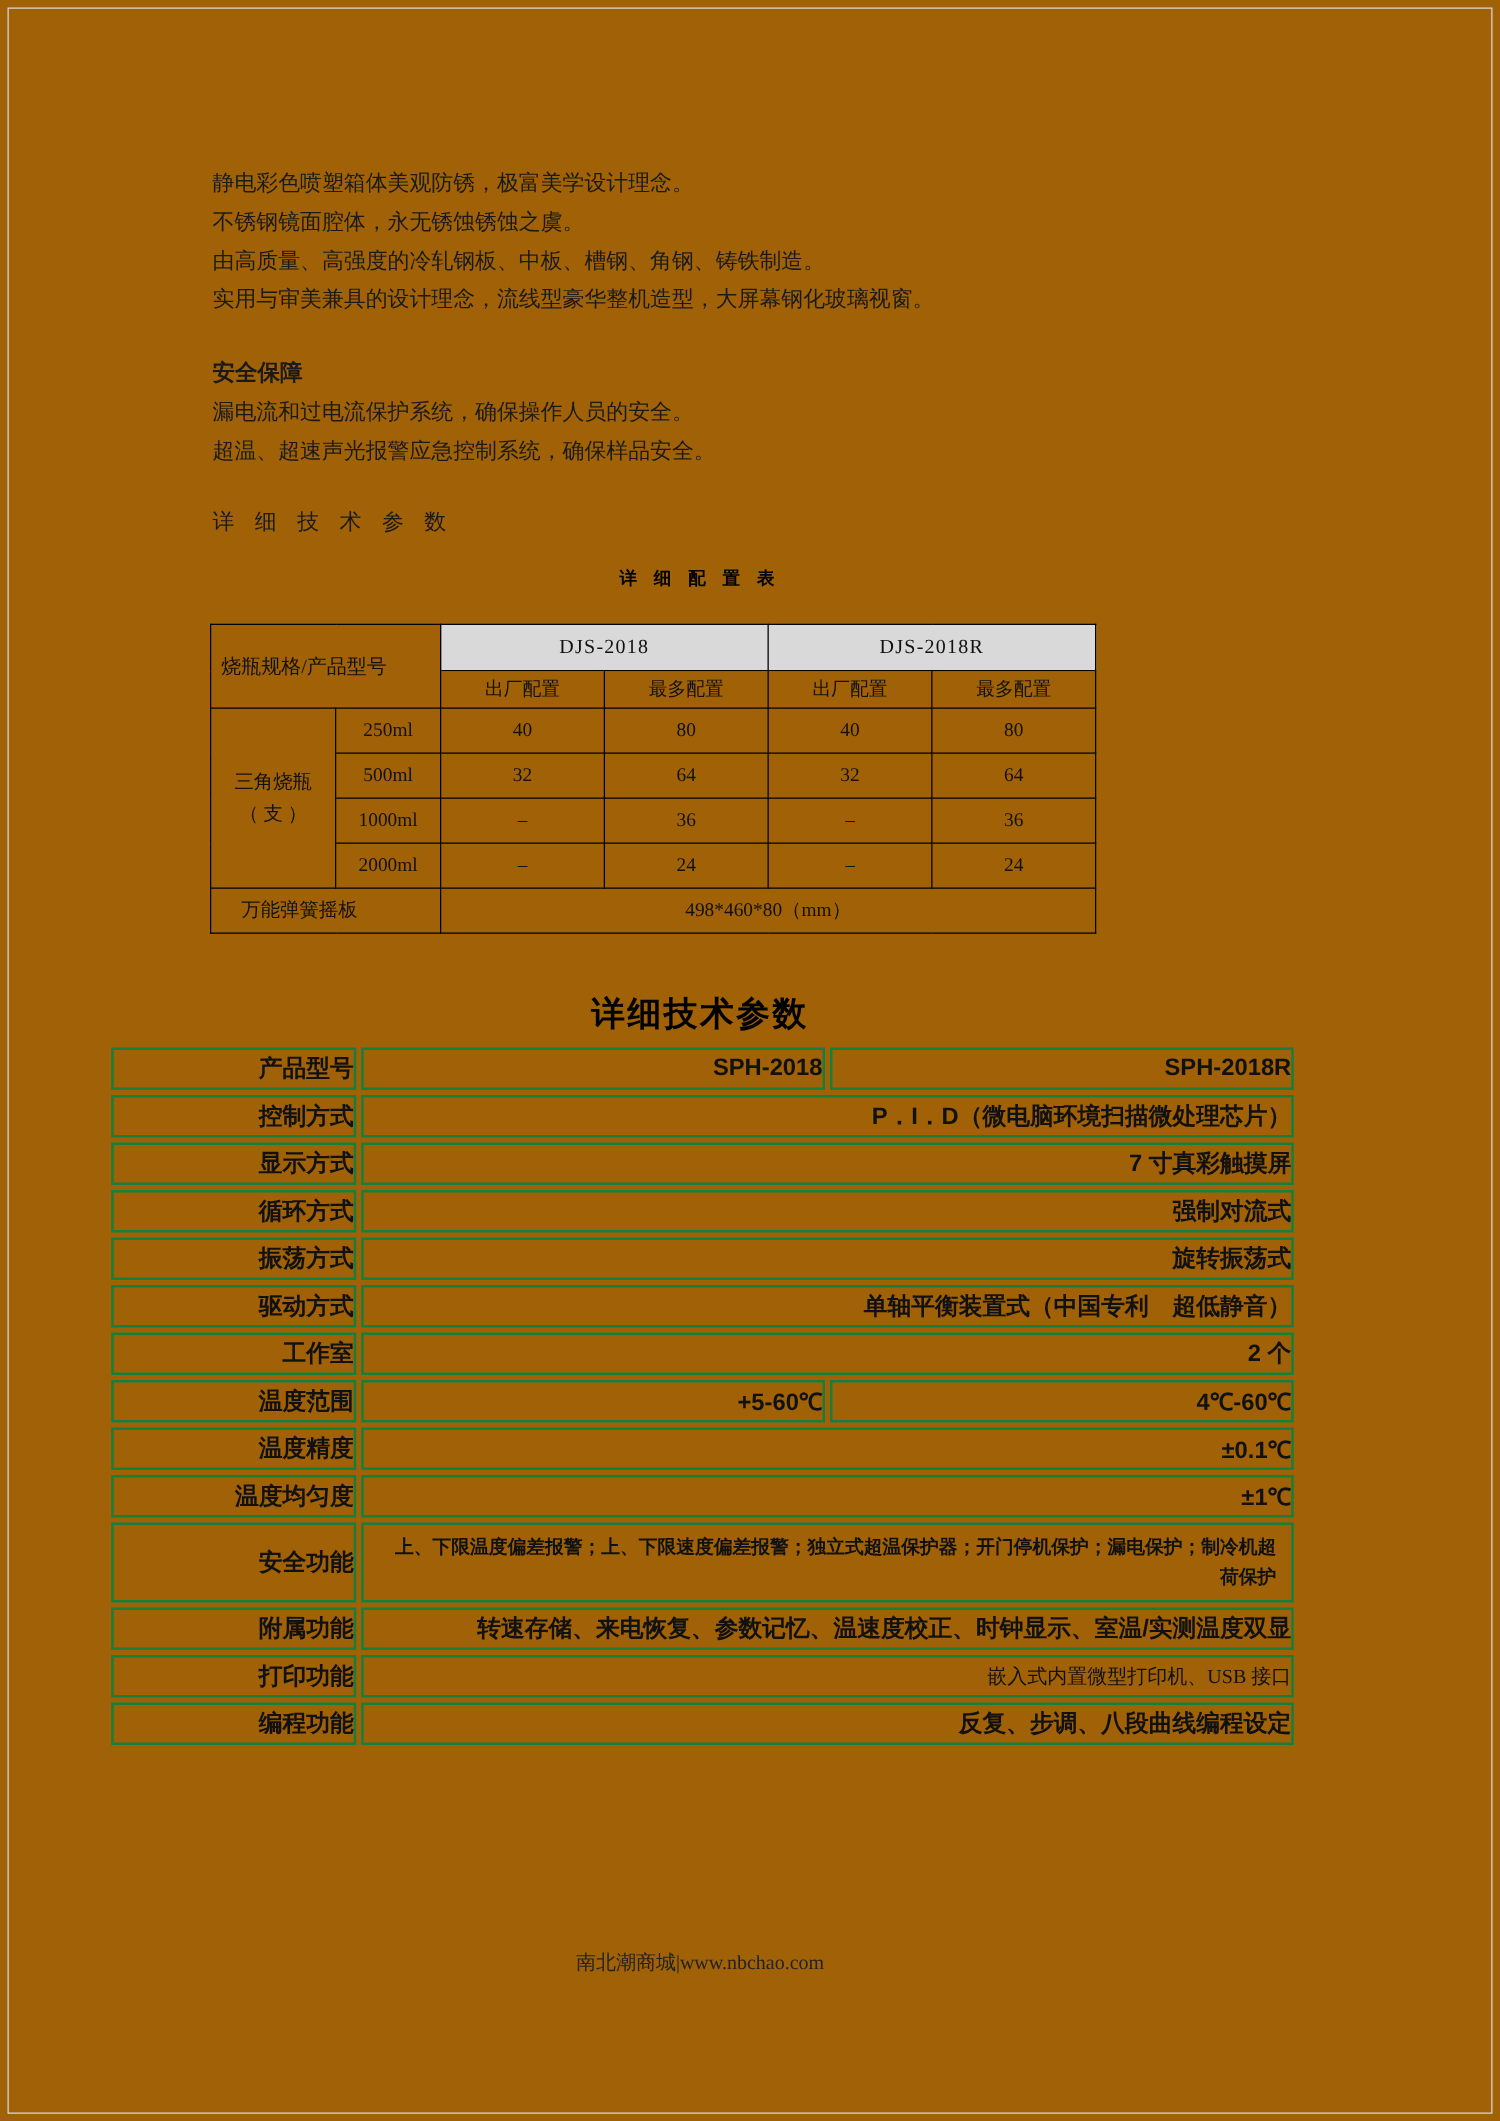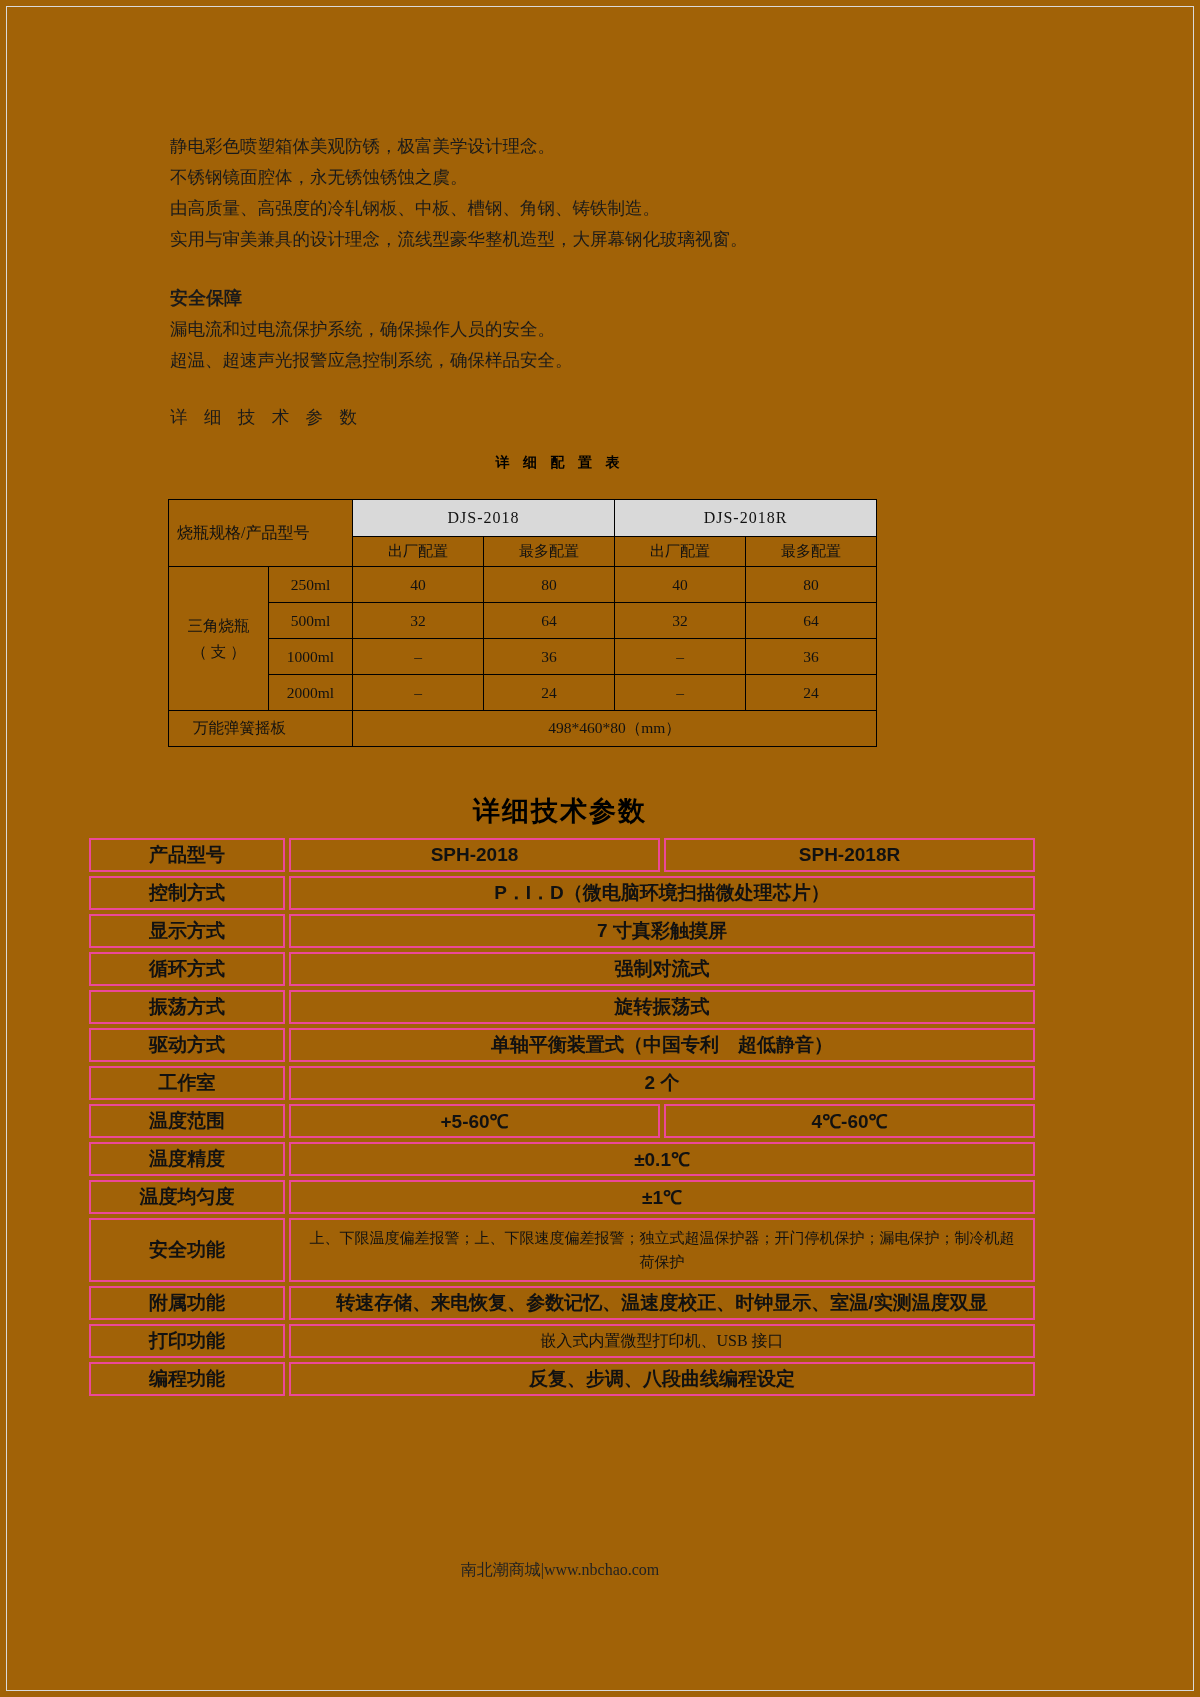--- a/index.html
+++ b/index.html
@@ -39,28 +39,28 @@
   .spec-heading {
     position:absolute; left:85px; top:793px; width:950px; text-align:center;
     font-family:"Liberation Sans", sans-serif; font-weight:bold; font-size:27px;
     letter-spacing:2px; color:#000;
   }
   .spec-table {
     position:absolute; left:85px; top:834px; width:950px;
     border-collapse:separate; border-spacing:4px;
     font-family:"Liberation Sans", sans-serif; color:#111; table-layout:fixed;
   }
-  .spec-table td { border:2px solid #ec4899; text-align:center; vertical-align:middle; height:34px; }
+  .spec-table td { border:2px solid #15803d; text-align:right; vertical-align:middle; height:34px; }
   .sp-label { font-weight:bold; font-size:19px; }
   .sp-val { font-size:19px; }
   .v-bold { font-weight:bold; }
   .v-plain { font-weight:bold; }
   .v-serif { font-family:"Liberation Serif", serif; font-size:16px; font-weight:normal; }
   .v-serif-small {
-    font-family:"Liberation Serif", serif; font-size:15px; font-weight:normal;
+    font-family:"Liberation Serif", serif; font-size:15px; font-weight:bold;
     text-align:left; padding:6px 12px; line-height:1.6; height:58px;
   }
 
   .footer {
     position:absolute; left:85px; top:1560px; width:950px; text-align:center;
     font-size:16px; color:#222;
   }
 </style>
 </head>
 <body>

